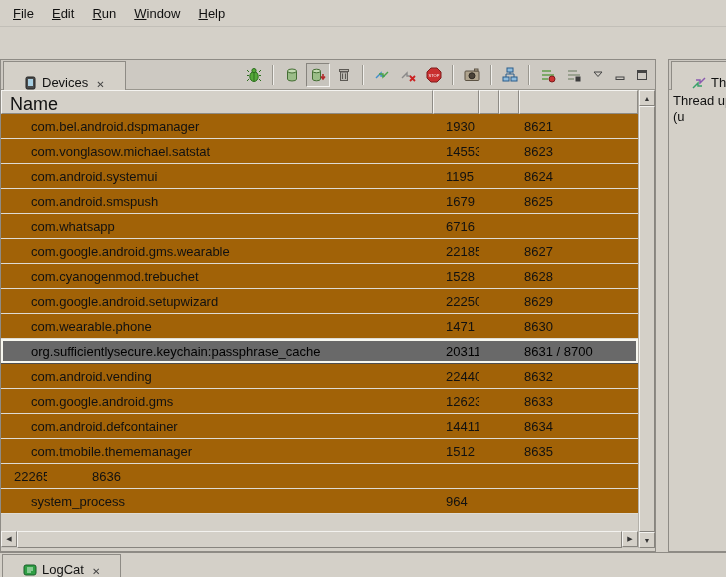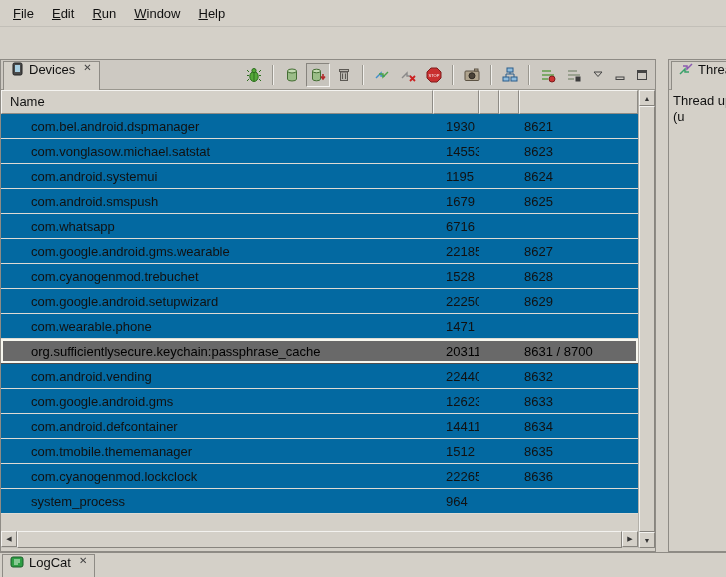--- a/index.html
+++ b/index.html
@@ -17,44 +17,44 @@
 
   
   .main { flex:1 1 auto; display:flex; min-height:0; }
 
   .devices-panel { width:656px; flex:0 0 auto; border:1px solid #8e8b85; display:flex; flex-direction:column; background:#d4d0c8; min-height:0; }
   .sash { width:12px; flex:0 0 auto; background:#d4d0c8; cursor:col-resize; }
   .threads-panel { flex:1 1 auto; border:1px solid #8e8b85; border-right:none; display:flex; flex-direction:column; overflow:hidden; background:#d4d0c8; }
 
   
   .panel-tabs { height:30px; flex:0 0 auto; display:flex; align-items:stretch; border-bottom:1px solid #9a978f; background:#cdc9c2; }
-  .view-tab { display:flex; align-items:flex-start; gap:5px; padding:0 7px; background:#d4d0c8; border:1px solid #8e8b85; border-bottom:none; margin:1px 0 -1px 2px; white-space:nowrap; cursor:default; }
+  .view-tab { display:flex; align-items:flex-end; gap:5px; padding:0 20px; background:#d4d0c8; border:1px solid #8e8b85; border-bottom:none; margin:1px 0 -1px 2px; white-space:nowrap; cursor:default; }
   .tab-label { font-size:13px; }
   .tab-close { font-size:10px; color:#444; margin-left:3px; cursor:pointer; }
   .tab-icon svg { display:block; }
 
   
   .view-toolbar { margin-left:auto; display:flex; align-items:center; gap:2px; padding-right:3px; }
   .tbtn { width:24px; height:24px; display:flex; align-items:center; justify-content:center; border:1px solid transparent; cursor:pointer; }
   .tbtn.pressed { background:#c7c4bd; border-color:#87847e #f3f2ef #f3f2ef #87847e; }
   .tsep { width:2px; height:20px; margin:0 4px; border-left:1px solid #9a978f; border-right:1px solid #f0efec; }
   .winctl { width:20px; height:20px; display:flex; align-items:center; justify-content:center; cursor:pointer; }
 
   
   .table-area { flex:1 1 auto; display:flex; min-height:0; padding-bottom:3px; }
   .table-left { width:637px; flex:0 0 auto; display:flex; flex-direction:column; min-height:0; }
   .table-header { height:24px; flex:0 0 auto; display:flex; background:#d4d0c8; }
-  .hcell { border-top:1px solid #f4f3f0; border-left:1px solid #f4f3f0; border-right:1px solid #8e8b85; border-bottom:1px solid #8e8b85; padding:3px 0 1px 8px; font-size:13px; white-space:nowrap; overflow:hidden; }
+  .hcell { border-top:1px solid #f4f3f0; border-left:1px solid #f4f3f0; border-right:1px solid #8e8b85; border-bottom:1px solid #8e8b85; padding:3px 0 1px 8px; font-size:18px; white-space:nowrap; overflow:hidden; }
   .c-name { width:432px; }
   .c-pid  { width:46px; }
   .c-s1, .c-s2 { width:20px; }
   .c-port { flex:1 1 auto; }
 
   .table-body { flex:1 1 auto; overflow:hidden; background:#d4d0c8; }
-  .row { height:25px; display:flex; align-items:center; background:#0369a1; border-bottom:1px solid #dedbd4; cursor:default; }
+  .row { height:25px; display:flex; align-items:center; background:#a16207; border-bottom:1px solid #dedbd4; cursor:default; }
   .cell { white-space:nowrap; overflow:hidden; font-size:13px; }
   .cell.name { width:432px; padding-left:30px; }
   .cell.pid  { width:46px; padding-left:13px; }
   .cell.s1, .cell.s2 { width:20px; }
   .cell.port { flex:1 1 auto; padding-left:5px; }
   .row.selected { background:#696969; color:#000000; box-shadow:inset 0 0 0 2px #f7f7ef; border-bottom-color:#4e4e4e; }
 
   
   .sbtn { width:16px; height:16px; flex:0 0 auto; background:#d4d0c8; border:1px solid; border-color:#f3f2ef #87847e #87847e #f3f2ef; font-size:7px; color:#333; display:flex; align-items:center; justify-content:center; cursor:pointer; }
   .vscroll { width:17px; flex:0 0 auto; background:#c6c3bc; display:flex; flex-direction:column; border-left:1px solid #b3b0a9; }
@@ -267,20 +267,21 @@
     <span class="cell pid">22250</span>
     <span class="cell s1"></span>
     <span class="cell s2"></span>
     <span class="cell port">8629</span>
   </div>
               <div class="row">
     <span class="cell name">com.wearable.phone</span>
     <span class="cell pid">1471</span>
     <span class="cell s1"></span>
     <span class="cell s2"></span>
+    <span class="cell port">8630</span>
   </div>
               <div class="row selected">
     <span class="cell name">org.sufficientlysecure.keychain:passphrase_cache</span>
     <span class="cell pid">20311</span>
     <span class="cell s1"></span>
     <span class="cell s2"></span>
     <span class="cell port">8631 / 8700</span>
   </div>
               <div class="row">
     <span class="cell name">com.android.vending</span>
@@ -304,21 +305,20 @@
     <span class="cell port">8634</span>
   </div>
               <div class="row">
     <span class="cell name">com.tmobile.thememanager</span>
     <span class="cell pid">1512</span>
     <span class="cell s1"></span>
     <span class="cell s2"></span>
     <span class="cell port">8635</span>
   </div>
               <div class="row">
-    <span class="cell name">com.cyanogenmod.lockclock</span>
     <span class="cell pid">22265</span>
     <span class="cell s1"></span>
     <span class="cell s2"></span>
     <span class="cell port">8636</span>
   </div>
               <div class="row">
     <span class="cell name">system_process</span>
     <span class="cell pid">964</span>
     <span class="cell s1"></span>
     <span class="cell s2"></span>

